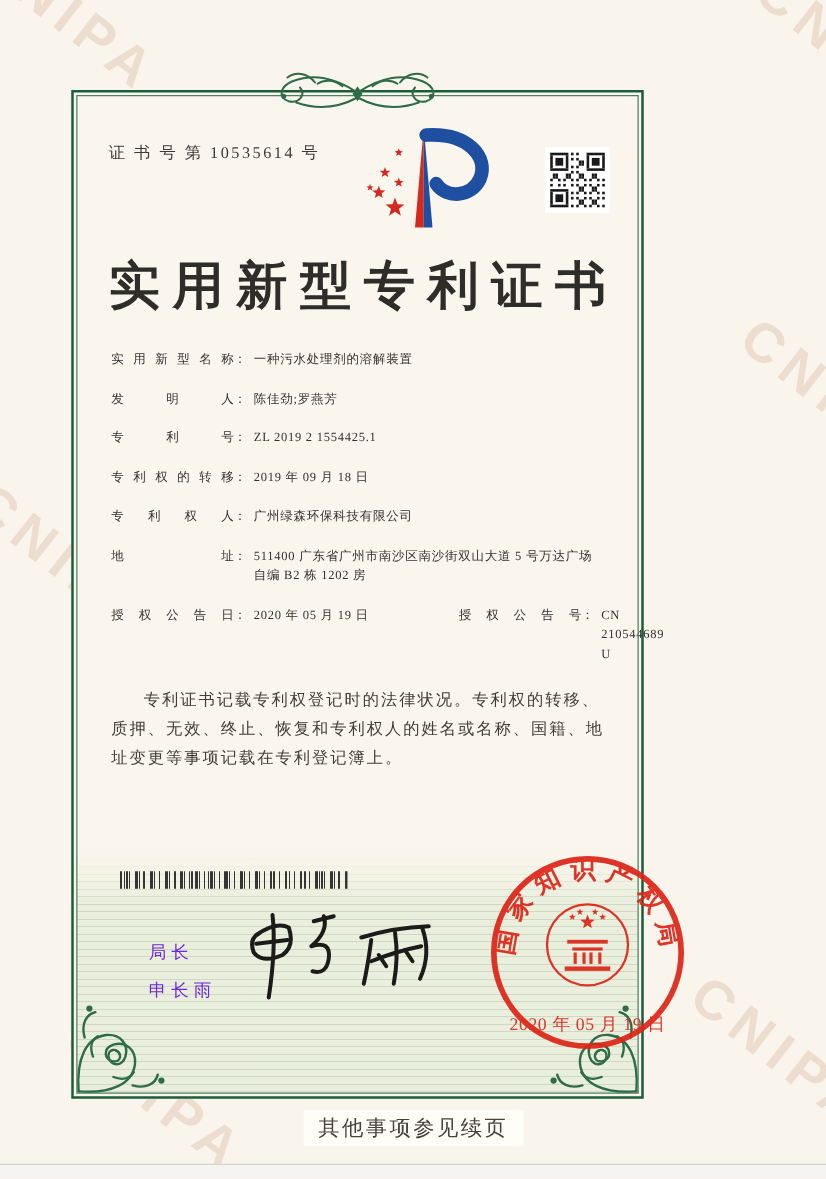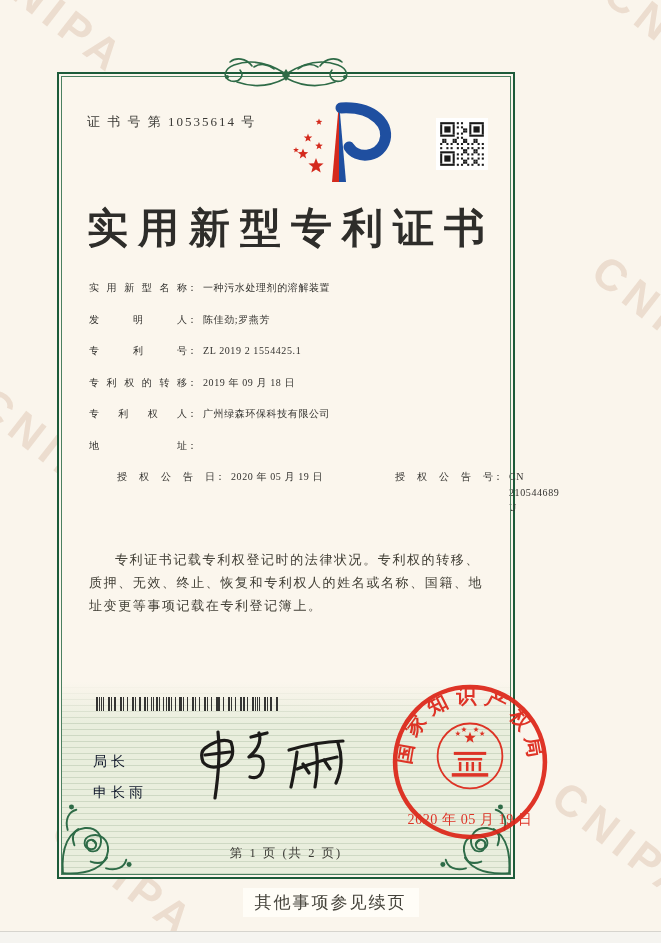--- a/index.html
+++ b/index.html
@@ -56,41 +56,41 @@
   }
   
   .fields { position:absolute; top:206px; left:30px; right:26px; z-index:2; font-size:10px; }
   .frow { display:flex; margin-bottom:16px; line-height:1.55; }
   .flabel {
     display:inline-block; width:98px; flex:0 0 98px;
     text-align:justify; text-align-last:justify; letter-spacing:0;
   }
   .fcolon { flex:0 0 auto; }
   .fvalue { flex:1 1 auto; margin-left:6px; letter-spacing:0.6px; }
-  .grant-row { display:flex; margin-top:2px;margin-left:28px; }
+  .grant-row { display:flex; margin-top:2px; }
   .grant-cell { display:flex; }
   .grant-cell.left { width:278px; flex:0 0 278px; }
   
   .paragraphs { position:absolute; top:474px; left:30px; right:28px; z-index:2; }
   .paragraphs p {
     font-size:13px; line-height:1.78; letter-spacing:1.6px;
     text-indent:2em; color:#403e35; margin-bottom:1px;
   }
   
   .barcode {
     position:absolute; left:37px; top:623px; width:182px; height:14px; z-index:2; opacity:.88;
     background-image:
       repeating-linear-gradient(90deg,#1c1c1c 0 2px,transparent 2px 3px,#1c1c1c 3px 4px,transparent 4px 7px,#1c1c1c 7px 8px,transparent 8px 12px),
       repeating-linear-gradient(90deg,transparent 0 5px,#1c1c1c 5px 6px,transparent 6px 13px);
   }
   
   .signer {
-    position:absolute; left:34px; top:672px; z-index:4;
+    position:absolute; left:60px; top:672px; z-index:4;
     font-family:"Liberation Sans","DejaVu Sans",sans-serif;
-    font-size:14px; letter-spacing:4px; color:#0f172a; line-height:2.2;
+    font-size:14px; letter-spacing:4px; color:#6d28d9; line-height:2.2;
   }
   .signature { position:absolute; left:132px; top:650px; z-index:4; }
   
   .seal { position:absolute; left:330px; top:607px; z-index:5; opacity:.93; }
   .seal text { font-family:"Liberation Serif","DejaVu Serif",serif; }
   
   .page-number {
     position:absolute; bottom:15px; left:0; width:100%; text-align:center;
     font-size:12.5px; letter-spacing:2px; color:#3b3a35; z-index:2;
   }
@@ -307,20 +307,21 @@
         <span class="fvalue">2019 年 09 月 18 日</span>
       </div>
       <div class="frow">
         <span class="flabel">专利权人</span>
         <span class="fcolon">：</span>
         <span class="fvalue">广州绿森环保科技有限公司</span>
       </div>
       <div class="frow">
         <span class="flabel">地址</span>
         <span class="fcolon">：</span>
+        <span class="fvalue">511400 广东省广州市南沙区南沙街双山大道 5 号万达广场 自编 B2 栋 1202 房</span>
       </div>
       <div class="grant-row">
         <div class="frow grant-cell left">
           <span class="flabel">授权公告日</span>
           <span class="fcolon">：</span>
           <span class="fvalue">2020 年 05 月 19 日</span>
         </div>
         <div class="frow grant-cell">
           <span class="flabel">授权公告号</span>
           <span class="fcolon">：</span>
@@ -377,17 +378,16 @@
       <rect x="68" y="76" width="24" height="2.5"></rect>
       <rect x="69" y="80" width="2.5" height="9"></rect>
       <rect x="76" y="80" width="2.5" height="9"></rect>
       <rect x="81.5" y="80" width="2.5" height="9"></rect>
       <rect x="88.5" y="80" width="2.5" height="9"></rect>
       <rect x="62" y="91" width="36" height="3.5"></rect>
     </g>
     <text x="80" y="141" text-anchor="middle" font-size="14" fill="#dd2619" letter-spacing="0.5">2020 年 05 月 19 日</text>
   </svg>
 
-  <div class="page-number">第 1 页 (共 2 页)</div>
 </div>
 
 <div class="footer-note">其他事项参见续页</div>
 <div class="page-edge"></div>
 
 </body></html>

